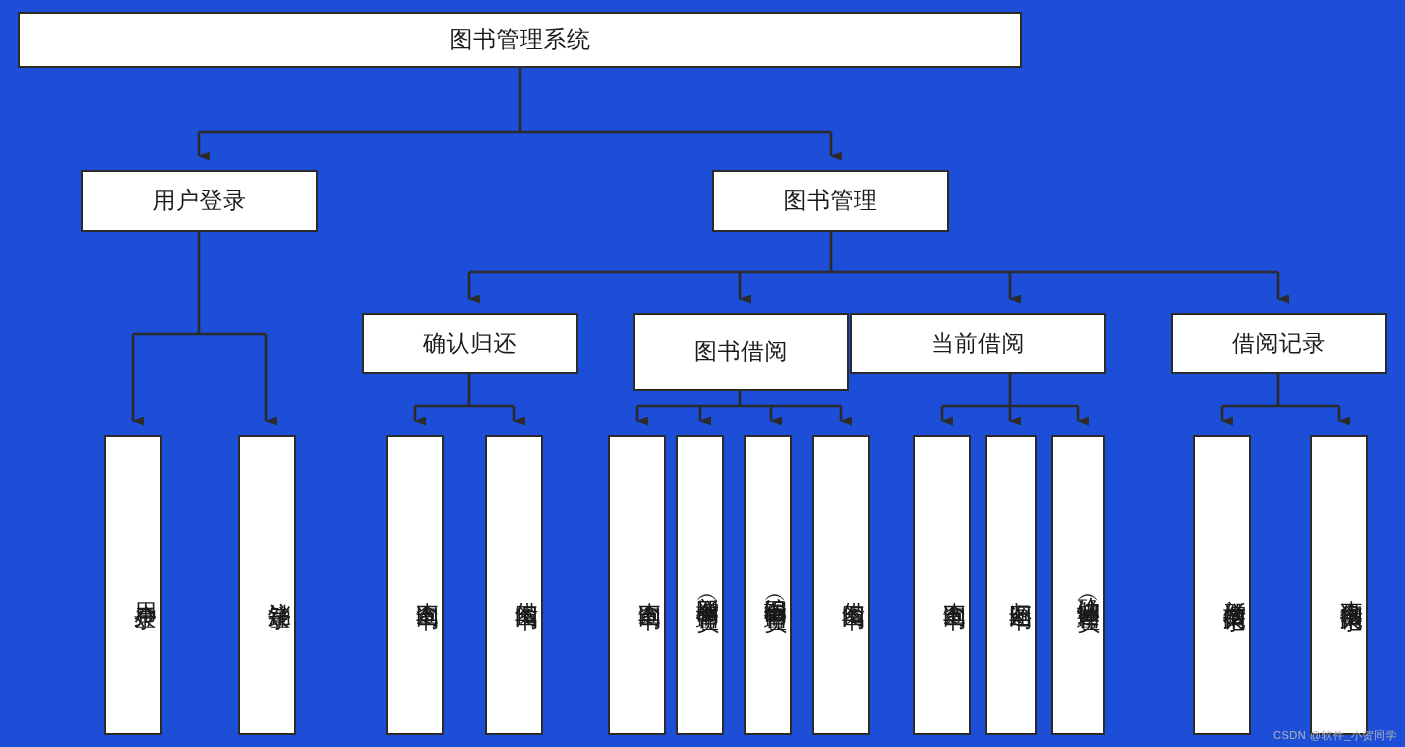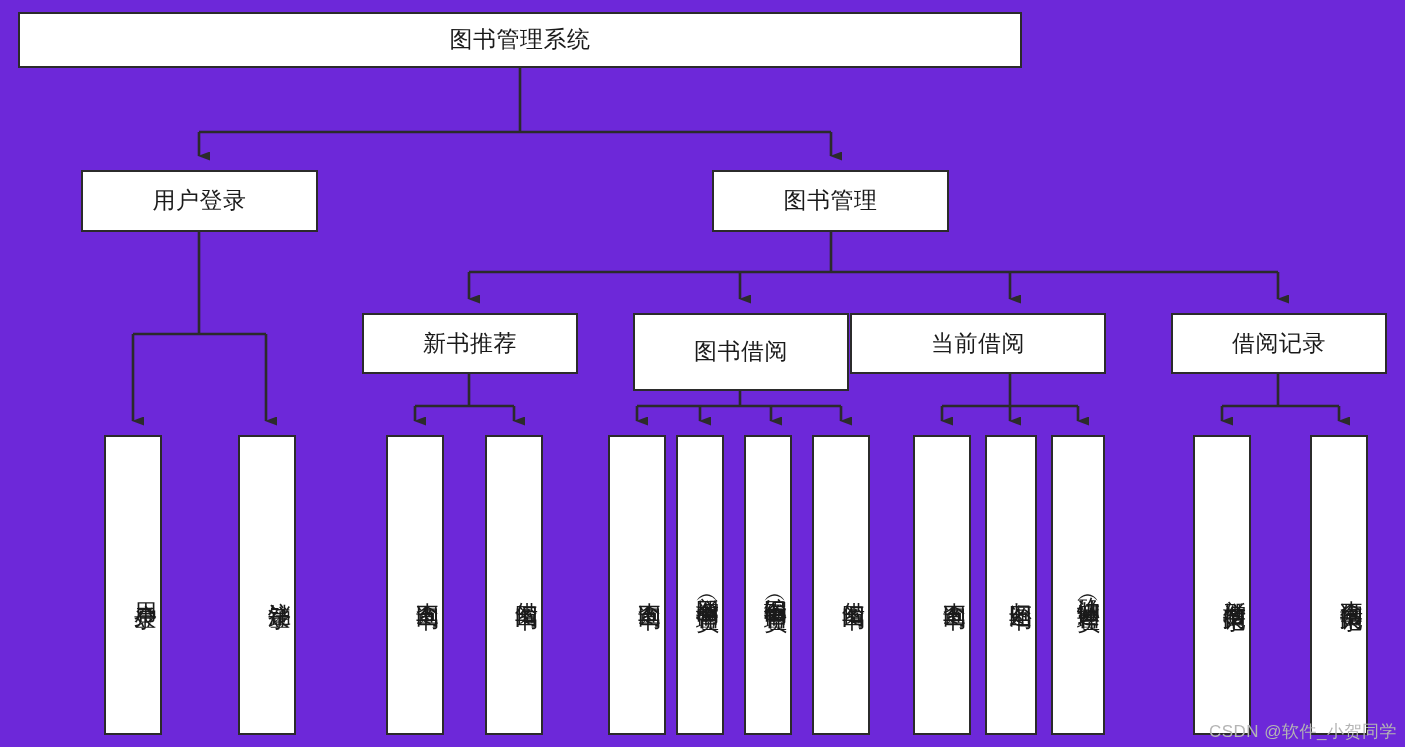--- a/index.html
+++ b/index.html
@@ -7,21 +7,21 @@
     padding: 0;
     background: #ffffff;
   }
   body {
     font-family: "Liberation Sans", "DejaVu Sans", sans-serif;
   }
   #canvas {
     position: relative;
     width: 1405px;
     height: 747px;
-    background: #6d28d9;
+    background: #1d4ed8;
     overflow: hidden;
   }
   #diagram-svg {
     position: absolute;
     left: 0;
     top: 0;
     width: 1405px;
     height: 747px;
   }
   .node-box {
@@ -52,21 +52,21 @@
   .node-v > span {
     writing-mode: vertical-rl;
     text-orientation: upright;
     display: block;
     white-space: normal;
   }
   #watermark {
     position: absolute;
     right: 8px;
     bottom: 4px;
-    font-size: 17px;
+    font-size: 11px;
     color: #b4b4b4;
     letter-spacing: 0.5px;
     white-space: nowrap;
     user-select: none;
   }
 </style>
 </head>
 <body>
 
 <div id="canvas">
@@ -126,21 +126,21 @@
   </div>
 
   <div class="node-box node-h" style="left:81px; top:170px; width:237px; height:62px;">
     <span>用户登录</span>
   </div>
   <div class="node-box node-h" style="left:712px; top:170px; width:237px; height:62px;">
     <span>图书管理</span>
   </div>
 
   <div class="node-box node-h" style="left:362px; top:313px; width:216px; height:61px;">
-    <span>新书推荐</span>
+    <span>确认归还</span>
   </div>
   <div class="node-box node-h" style="left:633px; top:313px; width:216px; height:78px;">
     <span>图书借阅</span>
   </div>
   <div class="node-box node-h" style="left:850px; top:313px; width:256px; height:61px;">
     <span>当前借阅</span>
   </div>
   <div class="node-box node-h" style="left:1171px; top:313px; width:216px; height:61px;justify-content:center;">
     <span>借阅记录</span>
   </div>

